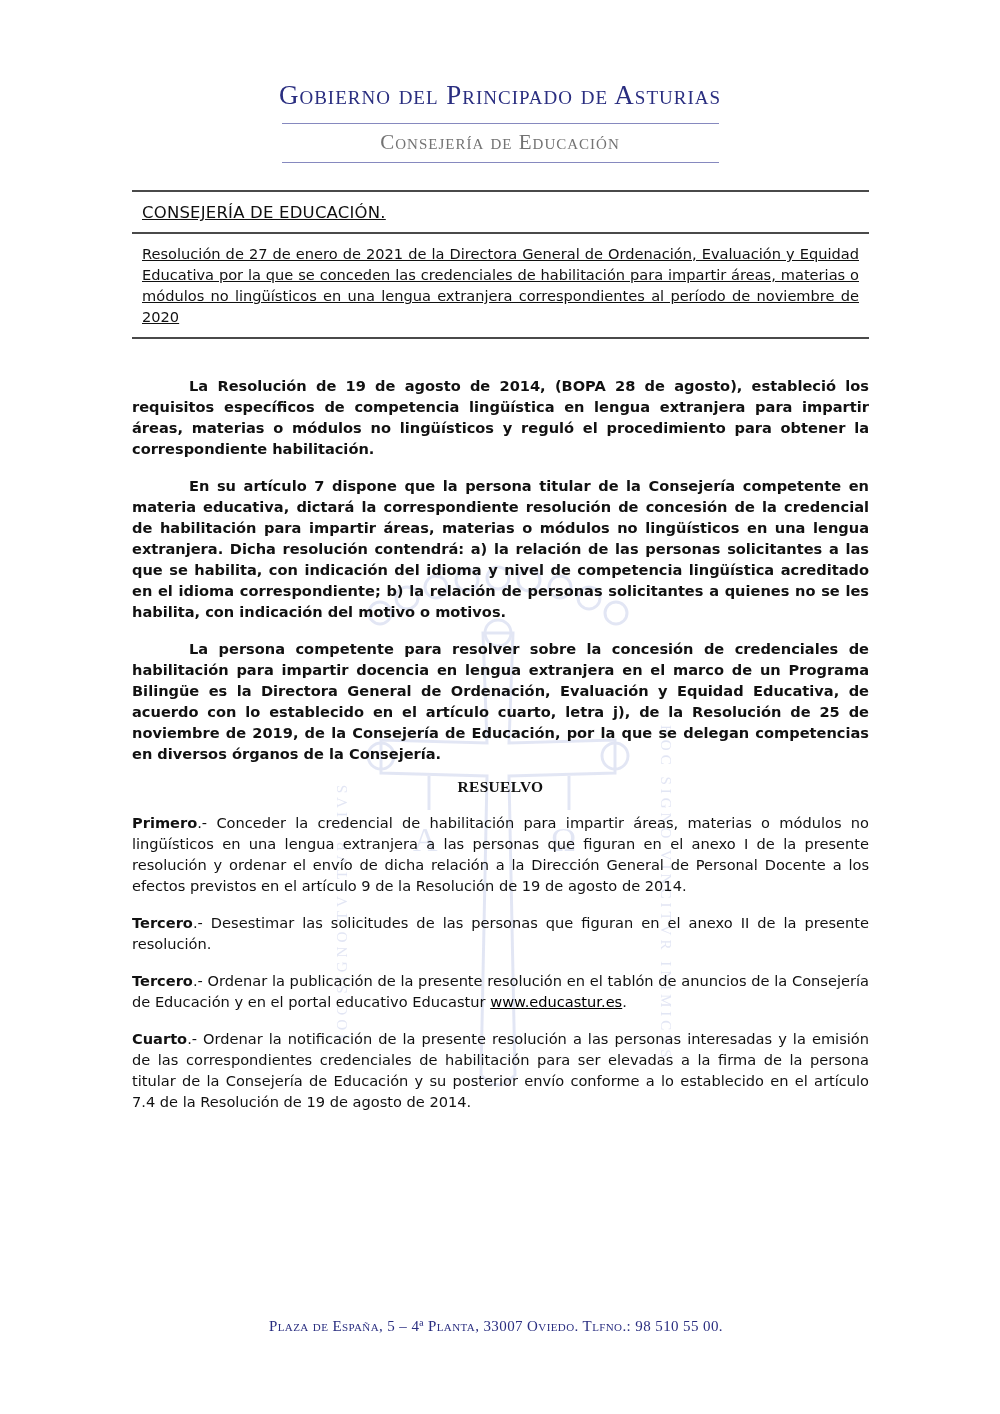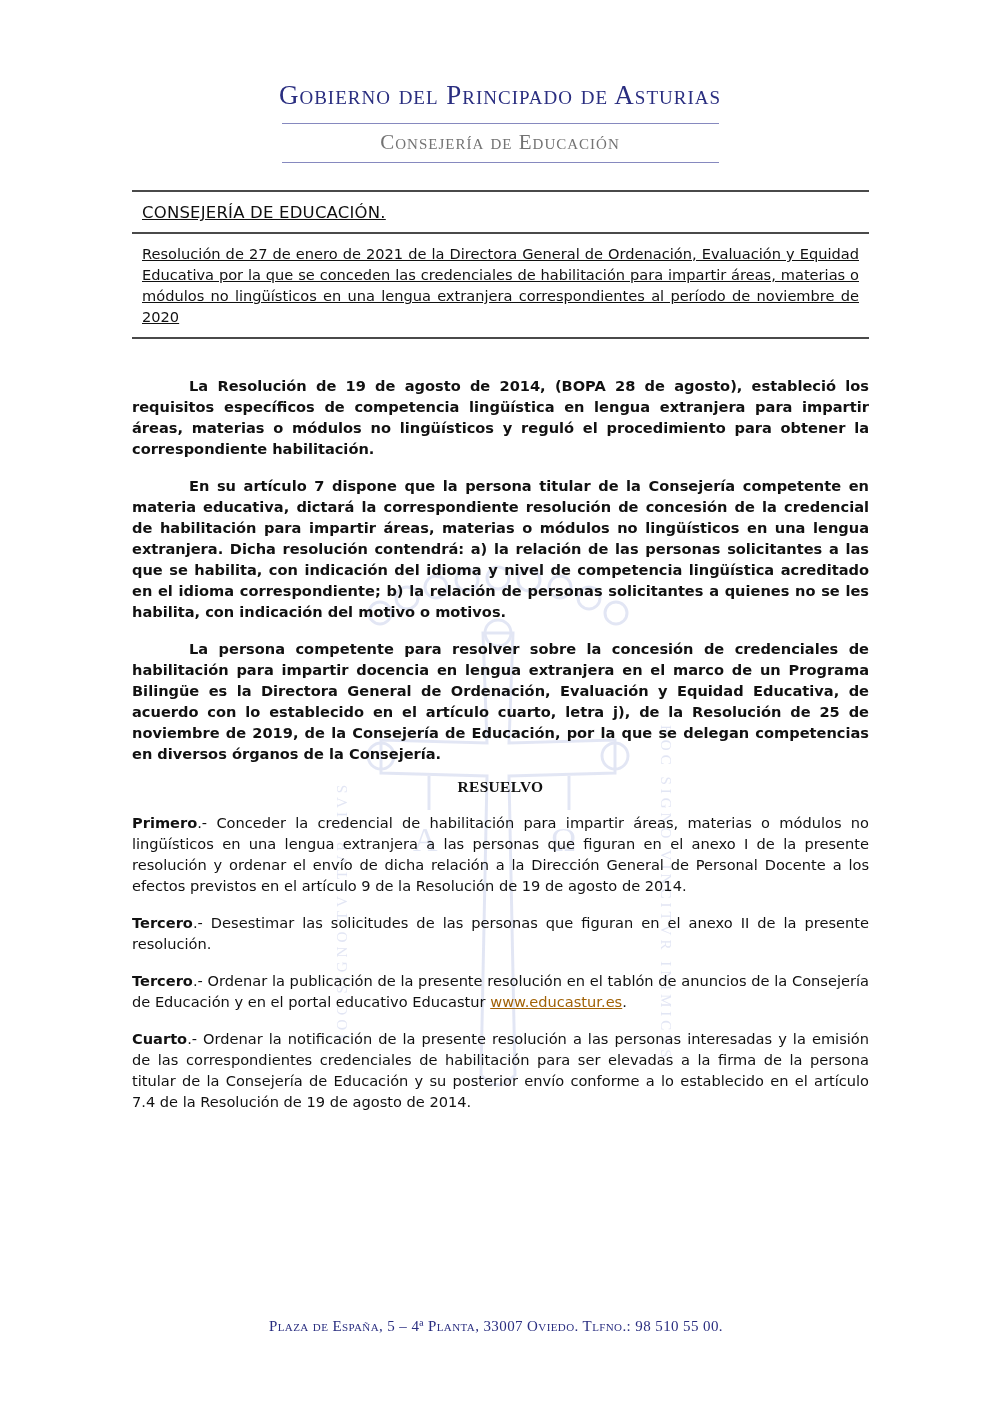--- a/index.html
+++ b/index.html
@@ -81,21 +81,21 @@
 
   .resuelvo {
     font-size: 15.5px;
     font-weight: bold;
     text-align: center;
     margin-top: 14px;
     letter-spacing: 0.3px;
     font-family: Liberation Serif, serif;
   }
   .res-label { font-weight: bold; }
-  a.doc-link { color: #a16207; text-decoration: underline; }
+  a.doc-link { color: #000000; text-decoration: underline; }
 
   
   .footer {
     position: absolute;
     left: 0; right: 8px;
     top: 1318px;
     text-align: center;
     font-family: "Liberation Serif", serif;
     font-variant: small-caps;
     color: #2a2e80;

